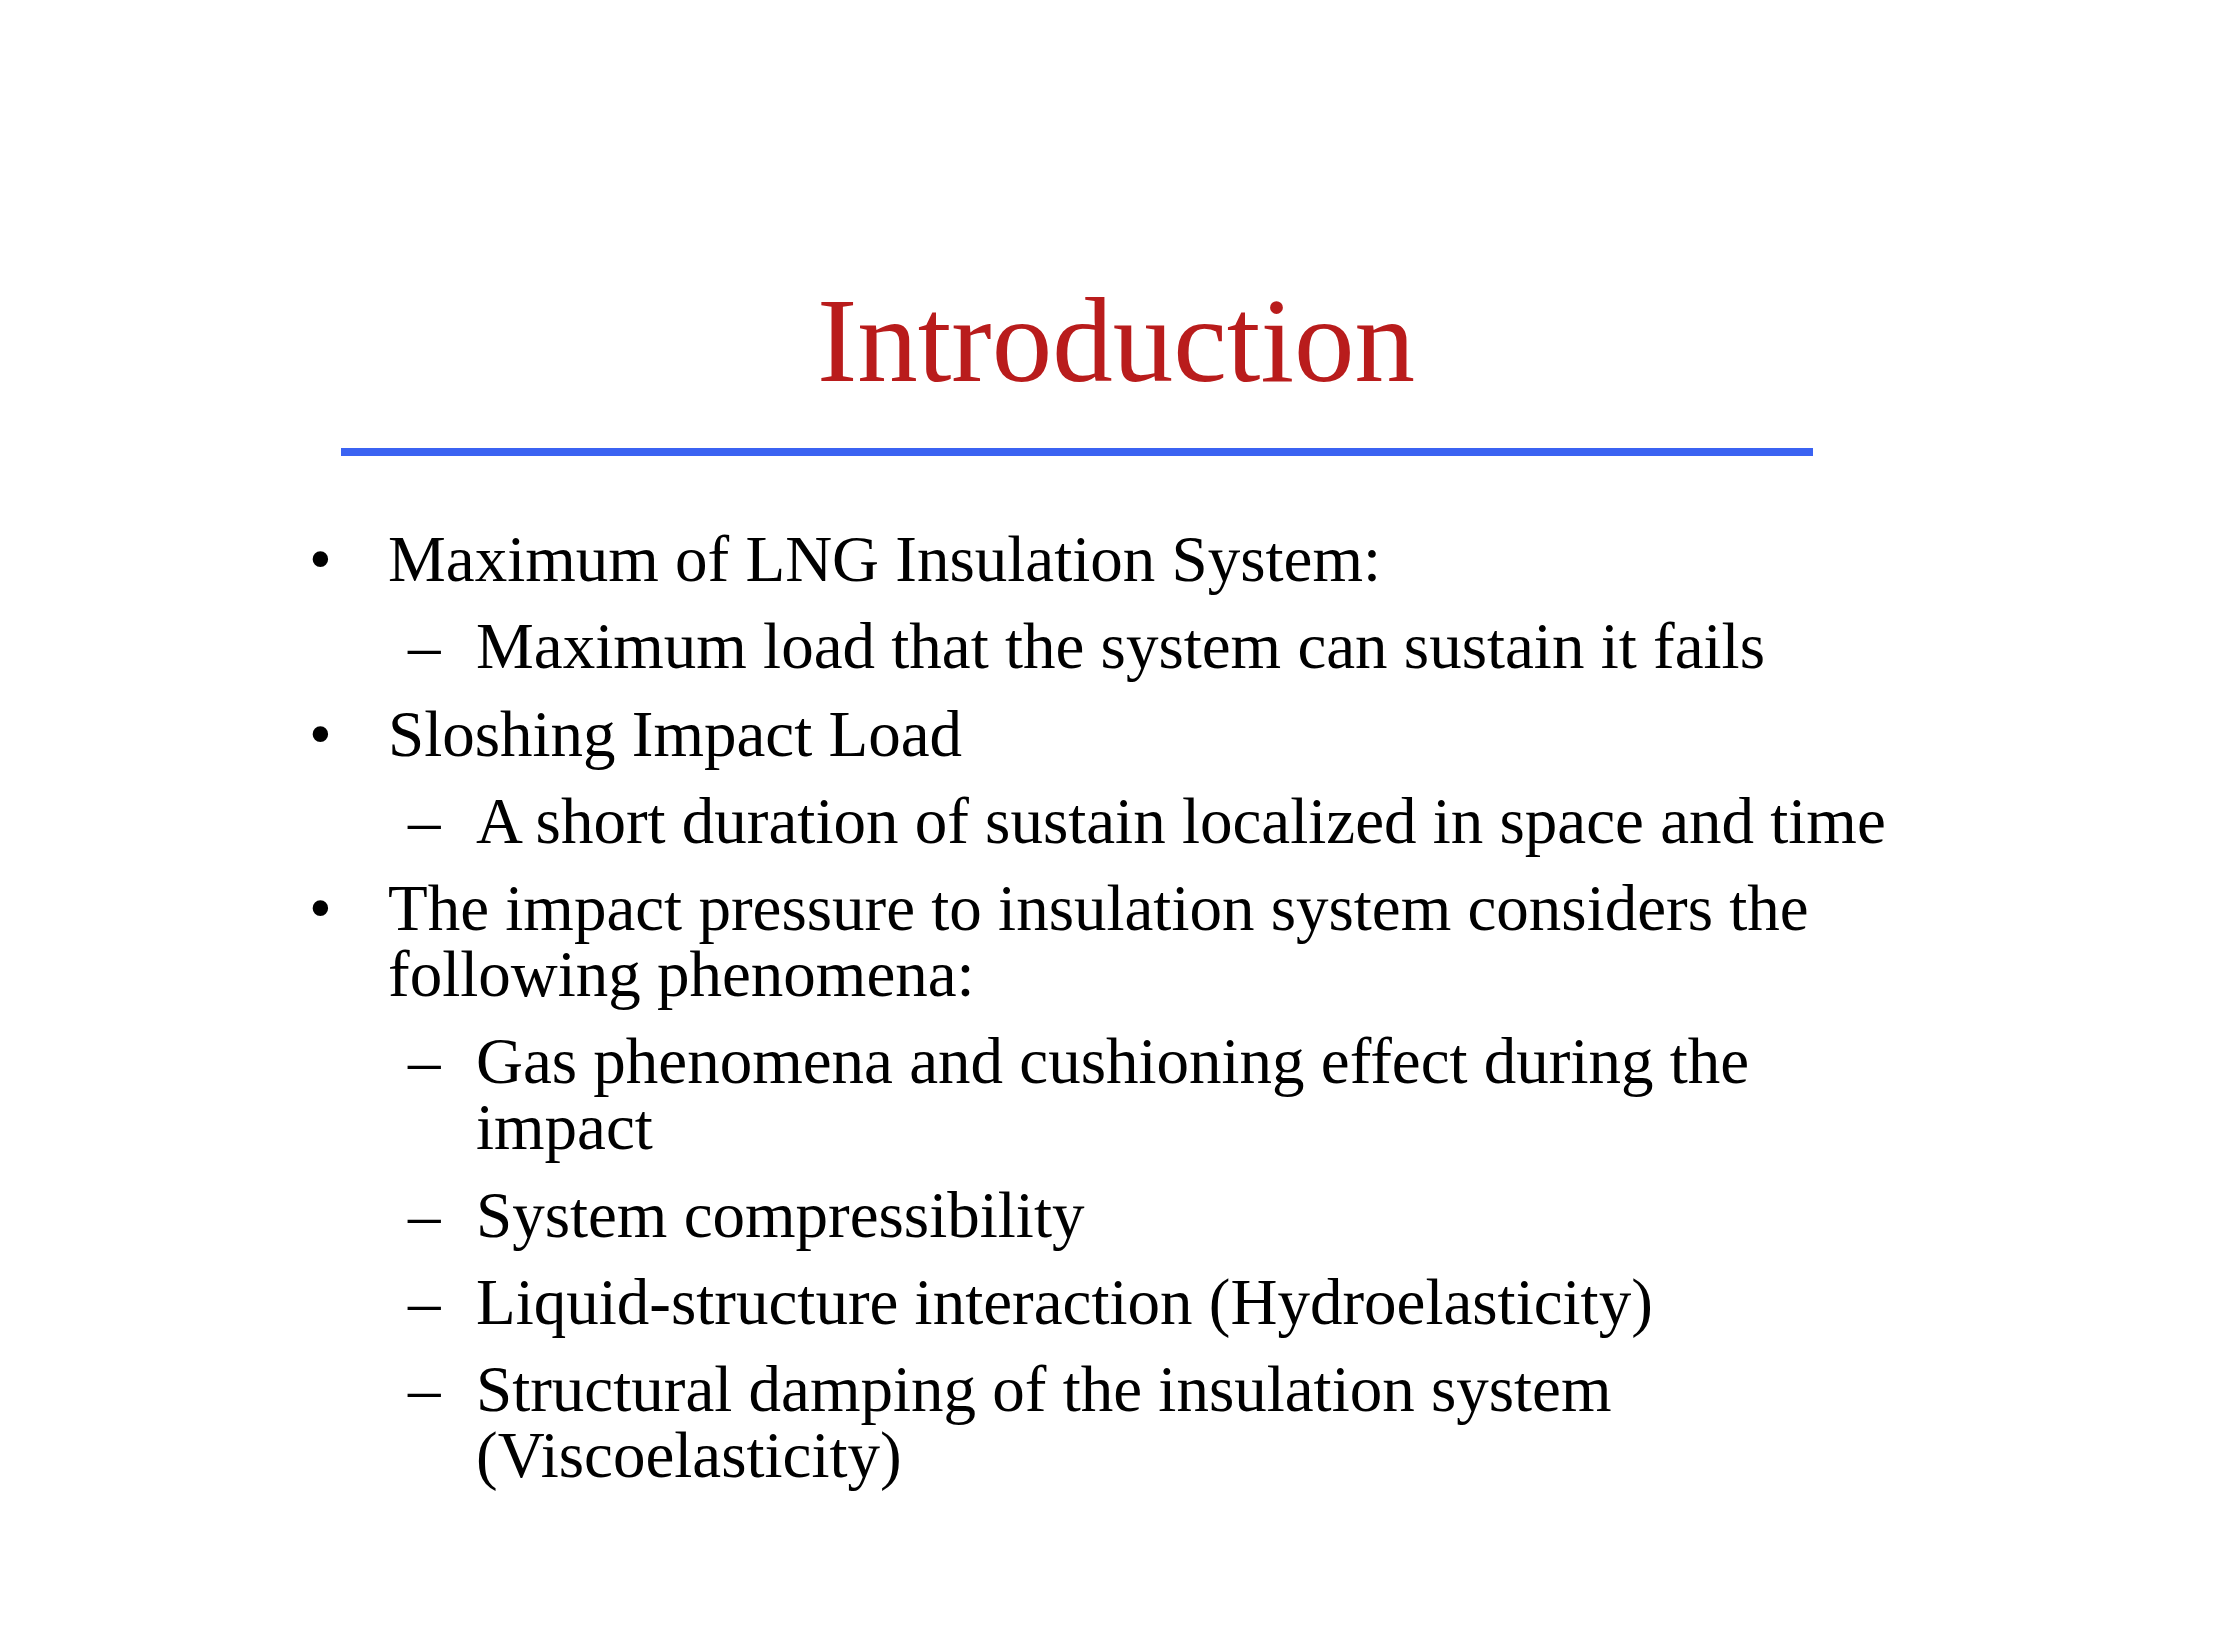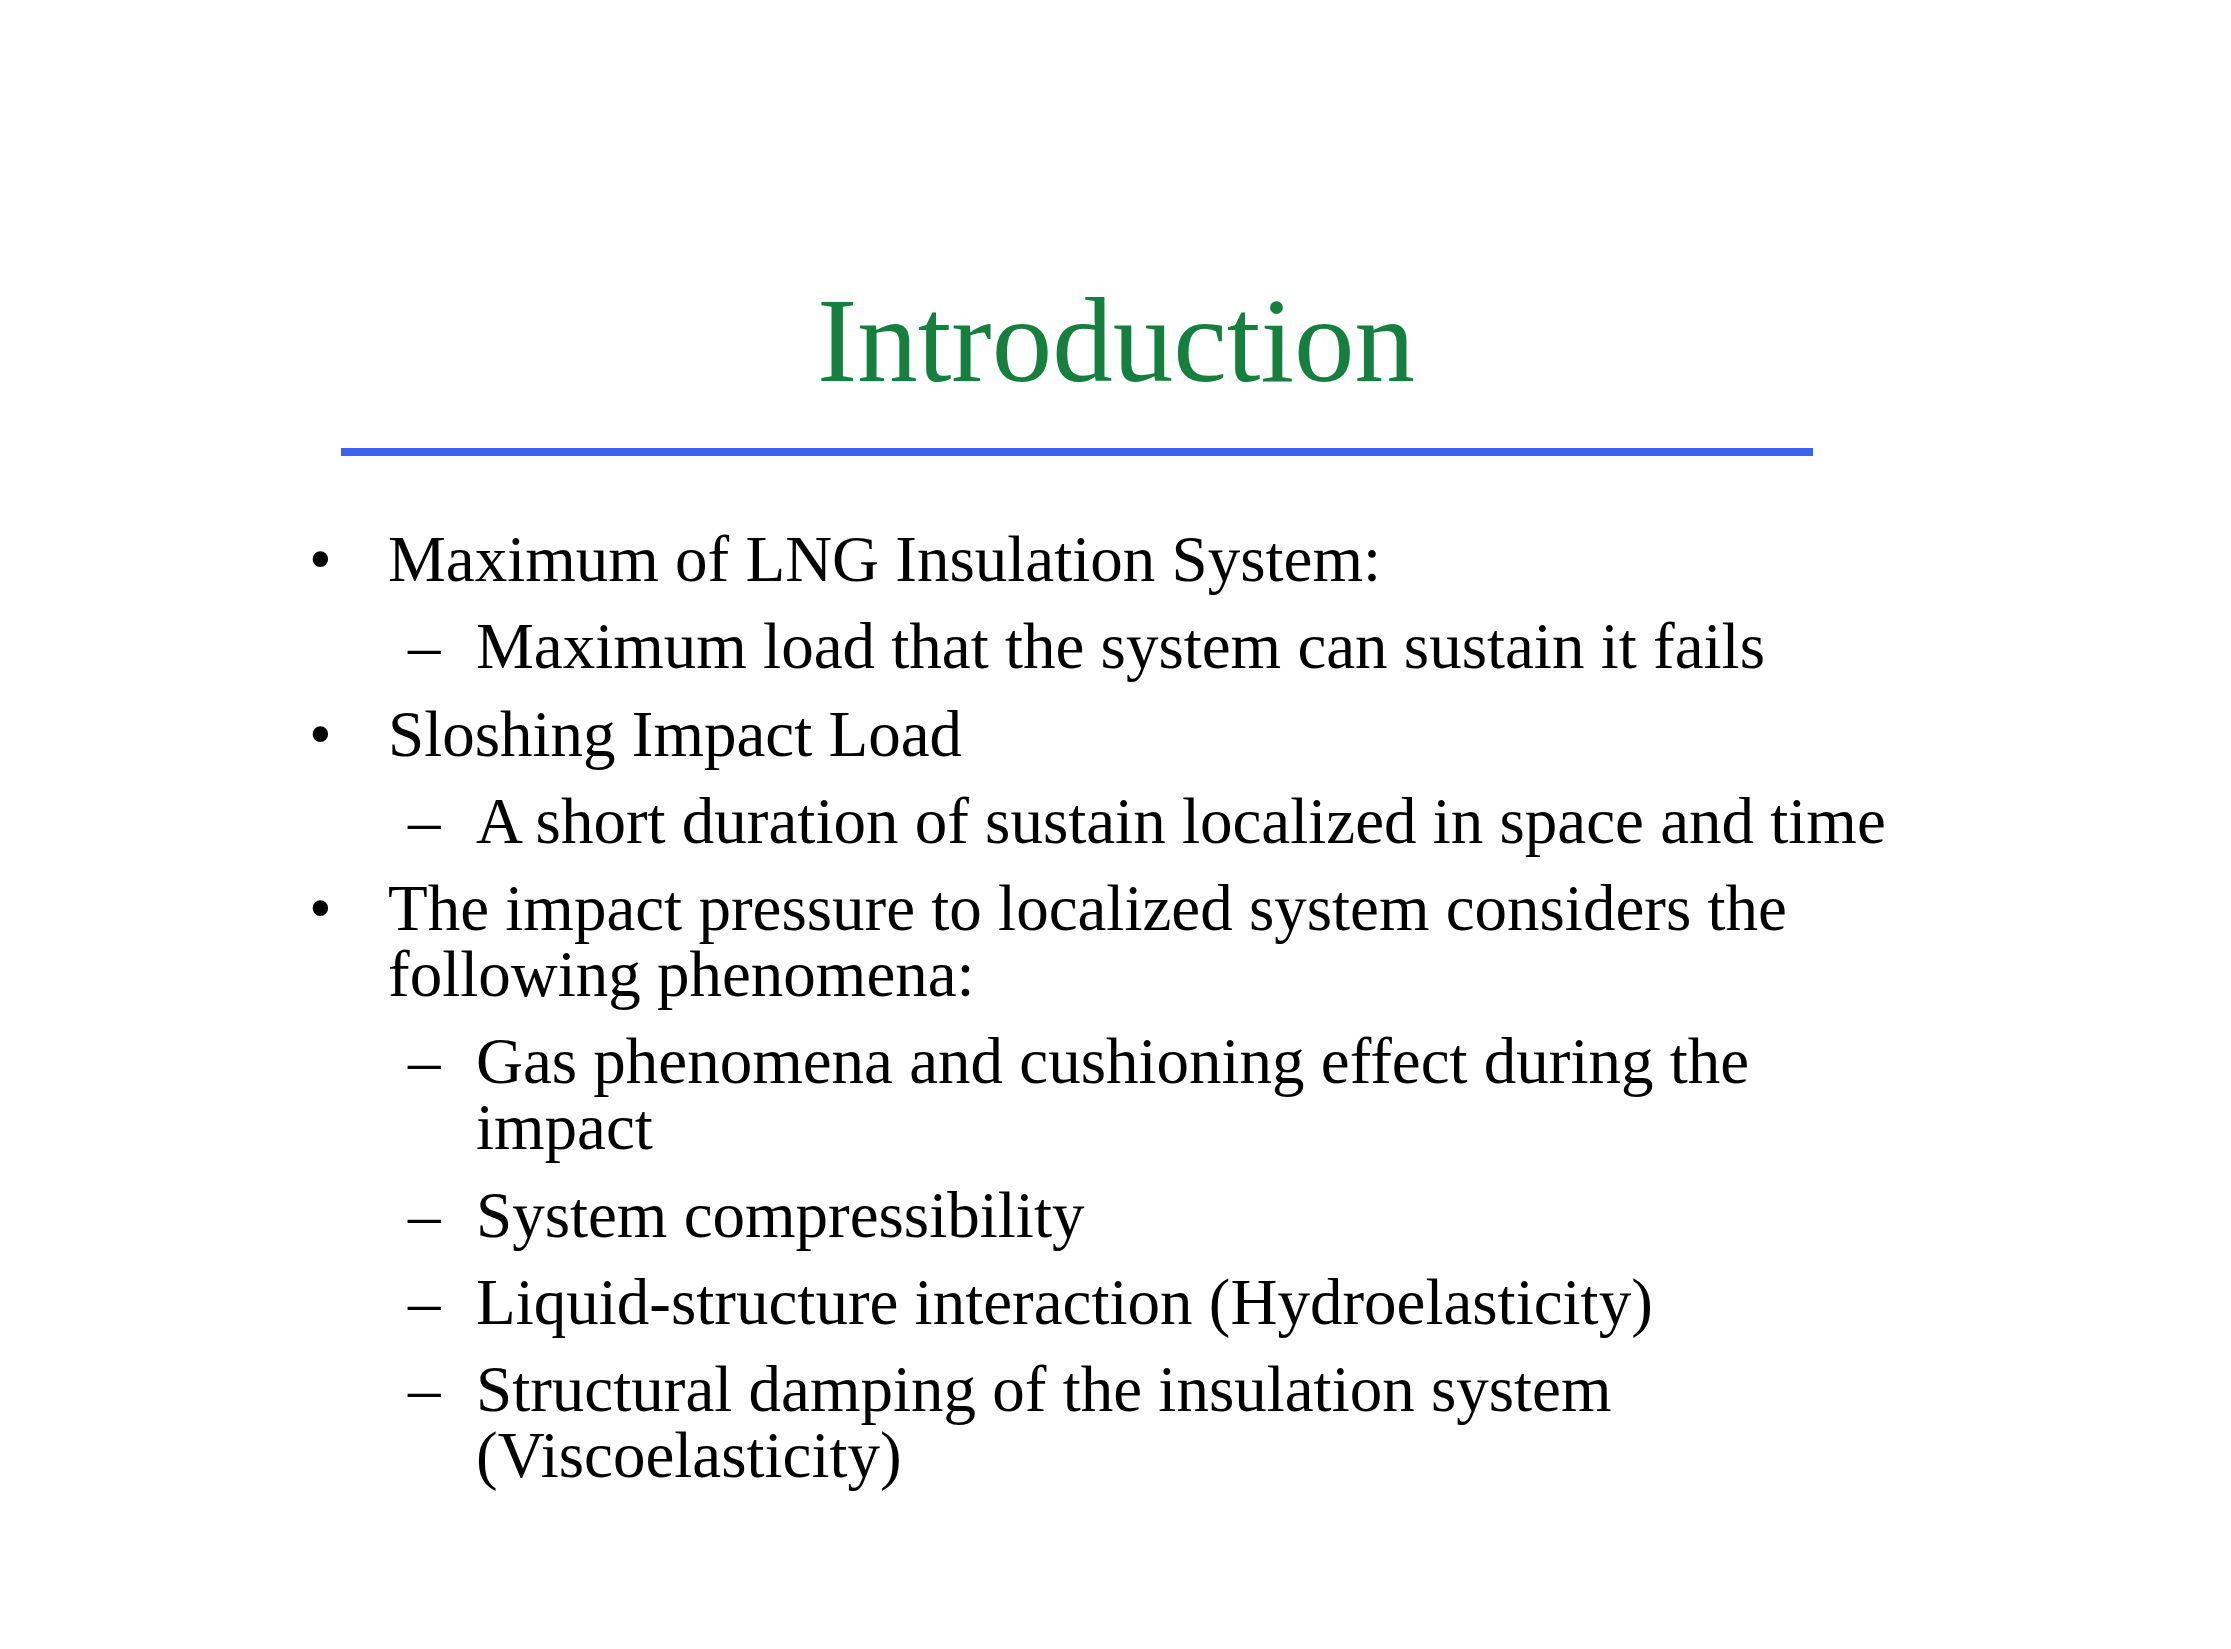--- a/index.html
+++ b/index.html
@@ -50,21 +50,21 @@
   }
   .item.lvl1 > .marker { width: 79px; }
   .item.lvl2 > .marker { width: 68px; }
   .text { flex: 1 1 auto; }
 </style>
 </head>
 <body>
 
 <div class="slide" style="background: rgb(255, 255, 255);">
 
-  <h1 class="slide-title" style="color: #15803d;">Introduction</h1>
+  <h1 class="slide-title" style="color: #b91c1c;">Introduction</h1>
 
   <div class="title-underline" style="background: rgb(59, 99, 242);"></div>
 
   <div class="bullets" style="color: rgb(0, 0, 0);">
 
     <div class="item lvl1">
       <span class="marker">•</span>
       <span class="text">Maximum of LNG Insulation System:</span>
     </div>
 
@@ -78,21 +78,21 @@
       <span class="text">Sloshing Impact Load</span>
     </div>
 
     <div class="item lvl2">
       <span class="marker">–</span>
       <span class="text">A short duration of sustain localized in space and time</span>
     </div>
 
     <div class="item lvl1">
       <span class="marker">•</span>
-      <span class="text">The impact pressure to localized system considers the following phenomena:</span>
+      <span class="text">The impact pressure to insulation system considers the following phenomena:</span>
     </div>
 
     <div class="item lvl2">
       <span class="marker">–</span>
       <span class="text">Gas phenomena and cushioning effect during the impact</span>
     </div>
 
     <div class="item lvl2">
       <span class="marker">–</span>
       <span class="text">System compressibility</span>

